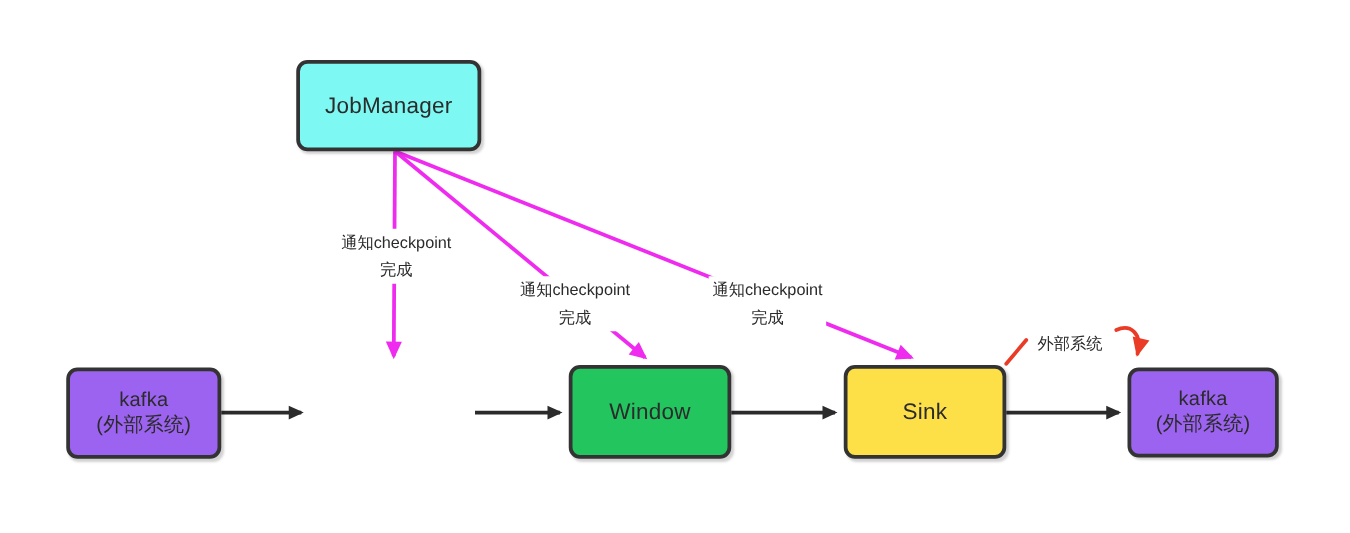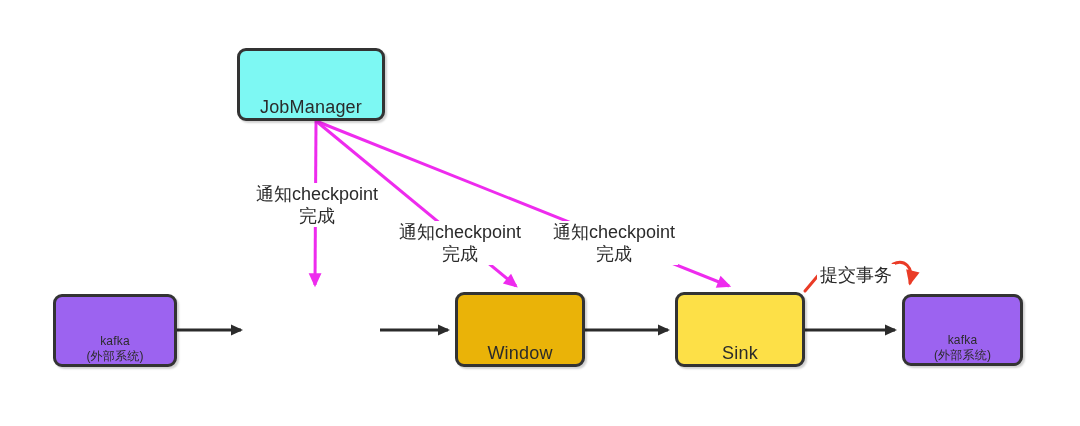--- a/index.html
+++ b/index.html
@@ -21,44 +21,44 @@
     height: 426px;
   }
   .node {
     position: absolute;
     box-sizing: border-box;
     border: 3px solid var(--border, #333333);
     border-radius: 9px;
     display: flex;
     flex-direction: column;
     align-items: center;
-    justify-content: flex-end;
+    justify-content: center;
     color: var(--text, #2b2b2b);
     font-size: 18px;
     font-weight: 500;
     letter-spacing: 0.2px;
     box-shadow: 2px 2px 2px rgba(0,0,0,0.18);
     text-align: center;
     line-height: 1.25;
   }
-  .node .small { font-size: 12px; }
+  .node .small { font-size: 16px; }
   .node.jobmanager   { left: 237px; top: 48px;  width: 148px; height: 73px; }
   .node.statebackend { left: 543px; top: 49px;  width: 154px; height: 70px; }
   .node.kafka-left   { left: 53px;  top: 294px; width: 124px; height: 73px; }
   .node.source       { left: 248px; top: 292px; width: 132px; height: 75px; }
   .node.window       { left: 455px; top: 292px; width: 130px; height: 75px; }
   .node.sink         { left: 675px; top: 292px; width: 130px; height: 75px; }
   .node.kafka-right  { left: 902px; top: 294px; width: 121px; height: 72px; }
 
   .edge-label {
     position: absolute;
     transform: translateX(-50%);
     background: #ffffff;
     color: var(--text, #2b2b2b);
-    font-size: 18px;
+    font-size: 13px;
     font-weight: 500;
     line-height: 22px;
     text-align: center;
     white-space: nowrap;
     padding: 0 3px;
   }
   .edge-label.notify-source { left: 317px; top: 183px; }
   .edge-label.notify-window { left: 460px; top: 221px; }
   .edge-label.notify-sink   { left: 614px; top: 221px; }
   .edge-label.commit        { left: 856px; top: 264px; }
@@ -104,31 +104,31 @@
   </div>
   <div class="edge-label notify-window">
     <div>通知checkpoint</div>
     <div>完成</div>
   </div>
   <div class="edge-label notify-sink">
     <div>通知checkpoint</div>
     <div>完成</div>
   </div>
   <div class="edge-label commit">
-    <div>提交事务</div>
+    <div>外部系统</div>
   </div>
 
   <div class="node jobmanager" style="background-color: rgb(125, 248, 243);">
     <span>JobManager</span>
   </div>
   <div class="node kafka-left" style="background-color: rgb(156, 99, 240);">
     <span class="small">kafka</span>
     <span class="small">(外部系统)</span>
   </div>
-  <div class="node window" style="background-color: #eab308;">
+  <div class="node window" style="background-color: #22c55e;">
     <span>Window</span>
   </div>
   <div class="node sink" style="background-color: #fde047;">
     <span>Sink</span>
   </div>
   <div class="node kafka-right" style="background-color: rgb(156, 99, 240);">
     <span class="small">kafka</span>
     <span class="small">(外部系统)</span>
   </div>
 

